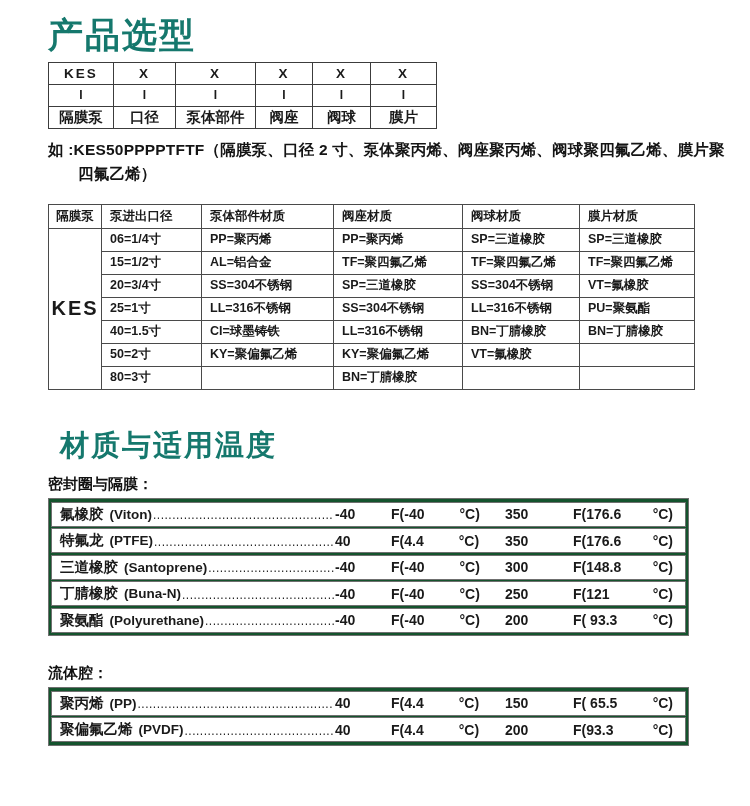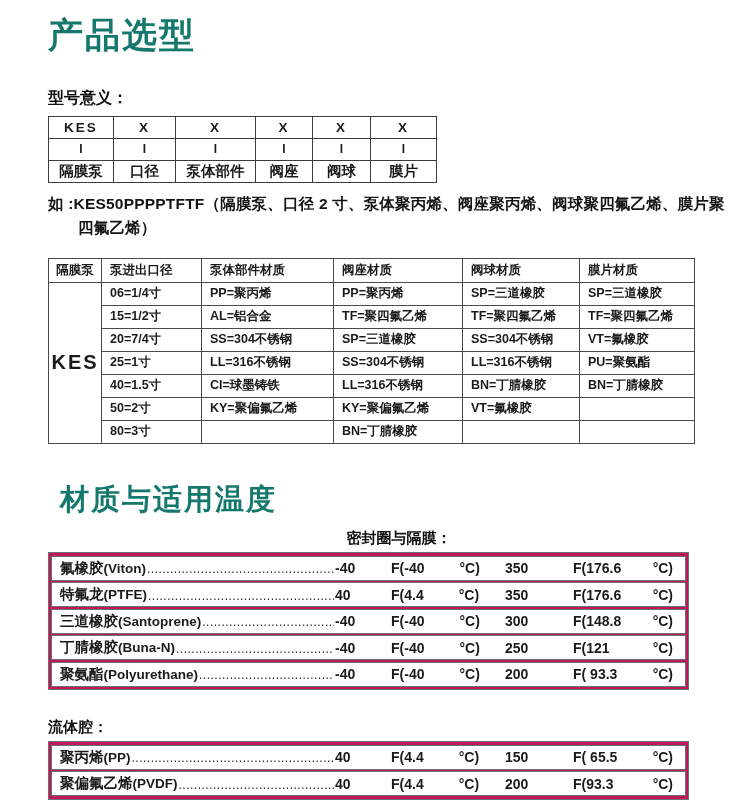--- a/index.html
+++ b/index.html
@@ -13,21 +13,21 @@
   
   .h-teal {
     color:#15786d; font-weight:bold; letter-spacing:2px; line-height:1.1;
   }
   .h1 { font-size:35px; margin:4px 0 0 0; }
   .h2 { font-size:29px; margin:40px 0 0 12px; }
 
   
   .lbl { font-size:16px; font-weight:bold; color:#111; }
   .lbl-model { margin-top:33px; }
-  .lbl-seal  { margin-top:14px; font-size:15px;text-align:center; }
+  .lbl-seal  { margin-top:14px; font-size:15px; }
   .lbl-fluid { margin-top:28px; font-size:15px; }
 
   
   table.model {
     border-collapse:collapse; margin-top:7px; table-layout:fixed; width:388px;
   }
   table.model td {
     border:1.6px solid #3c3c3c; text-align:center; vertical-align:middle;
     height:21px; padding:0; overflow:hidden;
   }
@@ -53,49 +53,48 @@
   table.sel th { height:23px; }
   table.sel td { height:22px; }
   table.sel th.c-first { text-align:center; padding:0 2px; }
   table.sel td.brand {
     text-align:center; font-size:20px; letter-spacing:2px; padding:0;
   }
 
   
   .temp-table {
     width:641px; border:1.5px solid #6f6f6f; padding:1px 2px; margin-top:4px;
-    background:#be185d; box-sizing:border-box;
+    background:#14532d; box-sizing:border-box;
   }
   .temp-row {
     display:flex; align-items:center; height:23px; border:1.4px solid #6f6f6f;
     margin:1.5px 0; padding:0 12px 0 8px; background:#fff;
   }
   .mzh { font-size:14.5px; font-weight:bold; white-space:nowrap; }
-  .men { font-size:13.5px; font-weight:600; white-space:nowrap; }
+  .men { font-size:13.5px; font-weight:600; margin-left:6px; white-space:nowrap; }
   .leader {
     flex:1; overflow:hidden; white-space:nowrap; font-size:12px; font-weight:400;
     color:#222; letter-spacing:0.5px; margin:0 1px; transform:translateY(1px);
   }
   .leader::after {
     content:"....................................................................................................................................";
   }
   .minf { width:38px; text-align:left; font-size:14px; font-weight:600; white-space:nowrap; }
   .cc   { display:flex; justify-content:space-between; font-size:14px; font-weight:600; white-space:nowrap; }
   .ccmin { width:76px; margin-left:18px;gap:35px; }
   .maxf { width:44px; margin-left:38px; text-align:left; font-size:14px; font-weight:600; white-space:nowrap; }
   .ccmax { width:100px; margin-left:24px; }
 </style>
 </head>
 <body>
 
 <div class="page">
 
   <div class="h-teal h1">产品选型</div>
 
-  <div class="lbl lbl-model">型号意义：</div>
 
   <table class="model">
     <colgroup>
       <col style="width:65px">
         <col style="width:62px">
         <col style="width:80px">
       <col style="width:57px">
         <col style="width:58px">
         <col style="width:66px">
     </colgroup>
@@ -156,21 +155,21 @@
       <td>SP=三道橡胶</td>
     </tr>
     <tr>
       <td>15=1/2寸</td>
       <td>AL=铝合金</td>
       <td>TF=聚四氟乙烯</td>
       <td>TF=聚四氟乙烯</td>
       <td>TF=聚四氟乙烯</td>
     </tr>
     <tr>
-      <td>20=7/4寸</td>
+      <td>20=3/4寸</td>
       <td>SS=304不锈钢</td>
       <td>SP=三道橡胶</td>
       <td>SS=304不锈钢</td>
       <td>VT=氟橡胶</td>
     </tr>
     <tr>
       <td>25=1寸</td>
       <td>LL=316不锈钢</td>
       <td>SS=304不锈钢</td>
       <td>LL=316不锈钢</td>

